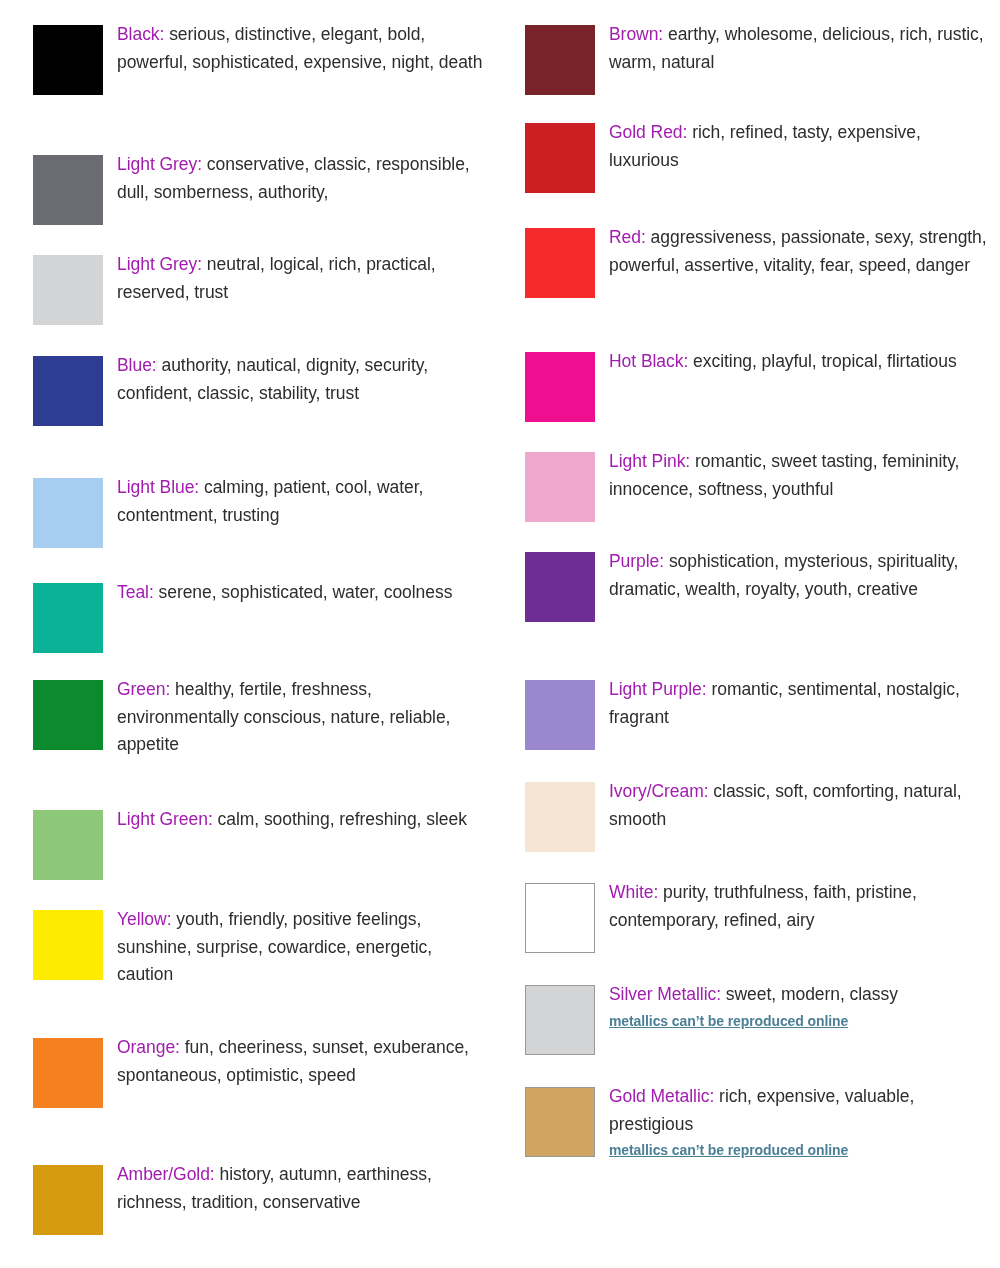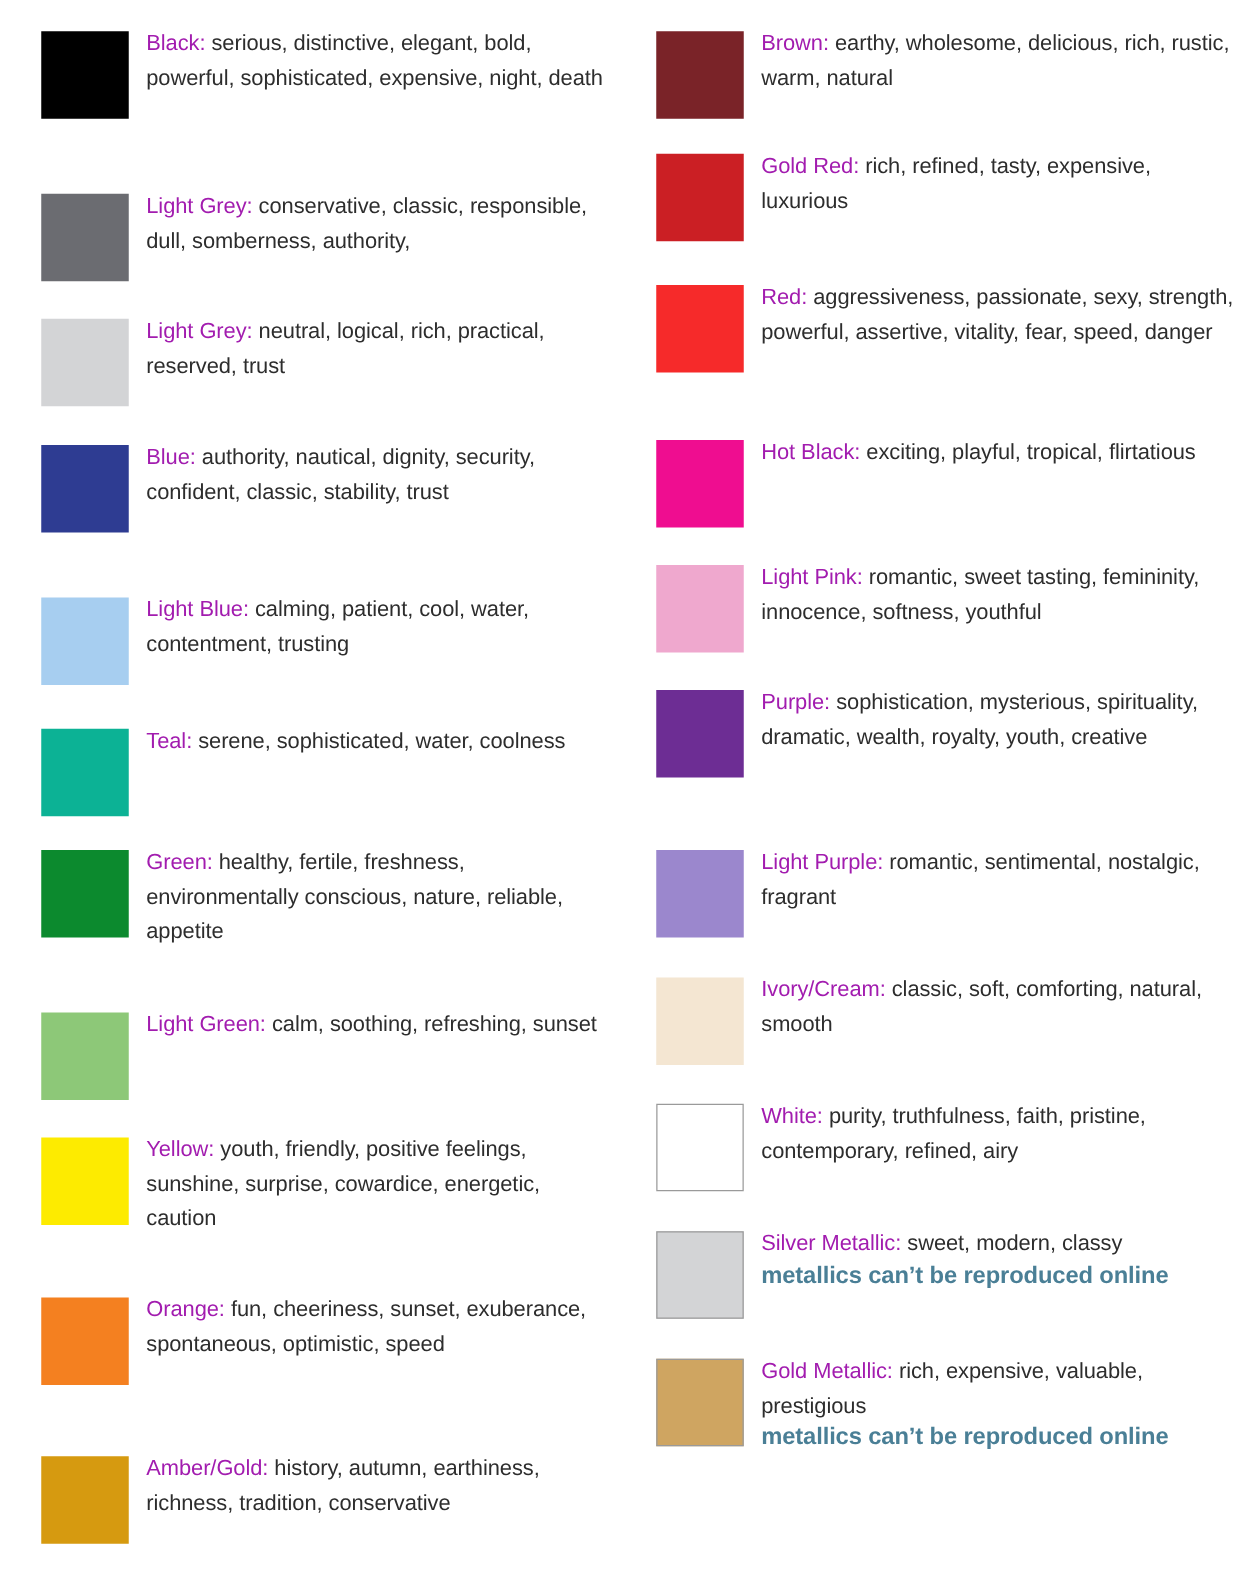--- a/index.html
+++ b/index.html
@@ -63,25 +63,26 @@
   }
   .ename {
     font-weight: normal;
     color: #a21caf;
   }
   .edesc {
     font-weight: normal;
   }
   .enote {
     display: block;
-    font-size: 19px;
+    font-size: 14px;
     line-height: 24px;
     color: #4a7f96;
     font-weight: bold;
     letter-spacing: -0.1px;
+    text-decoration: underline;
   }
 </style>
 </head>
 <body style="background: rgb(255, 255, 255);">
 
 <div class="board">
   <div class="col col-left">
       <div class="entry" style="top: 25px; left: 0px; width: 500px;">
         <div class="swatch" title="#000000" style="background: rgb(0, 0, 0);"></div>
         <div class="etext"><span class="ename">Black:</span><span class="edesc"> serious, distinctive, elegant, bold, powerful, sophisticated, expensive, night, death</span></div>
@@ -105,21 +106,21 @@
       <div class="entry" style="top: 583px; left: 0px; width: 500px;">
         <div class="swatch" title="#0cb295" style="background: rgb(12, 178, 149);"></div>
         <div class="etext"><span class="ename">Teal:</span><span class="edesc"> serene, sophisticated, water, coolness</span></div>
       </div>
       <div class="entry" style="top: 680px; left: 0px; width: 500px;">
         <div class="swatch" title="#0c8a2e" style="background: rgb(12, 138, 46);"></div>
         <div class="etext"><span class="ename">Green:</span><span class="edesc"> healthy, fertile, freshness, environmentally conscious, nature, reliable, appetite</span></div>
       </div>
       <div class="entry" style="top: 810px; left: 0px; width: 500px;">
         <div class="swatch" title="#8dc878" style="background: rgb(141, 200, 120);"></div>
-        <div class="etext"><span class="ename">Light Green:</span><span class="edesc"> calm, soothing, refreshing, sunset</span></div>
+        <div class="etext"><span class="ename">Light Green:</span><span class="edesc"> calm, soothing, refreshing, sleek</span></div>
       </div>
       <div class="entry" style="top: 910px; left: 0px; width: 500px;">
         <div class="swatch" title="#fdeb00" style="background: rgb(253, 235, 0);"></div>
         <div class="etext"><span class="ename">Yellow:</span><span class="edesc"> youth, friendly, positive feelings, sunshine, surprise, cowardice, energetic, caution</span></div>
       </div>
       <div class="entry" style="top: 1038px; left: 0px; width: 500px;">
         <div class="swatch" title="#f48020" style="background: rgb(244, 128, 32);"></div>
         <div class="etext"><span class="ename">Orange:</span><span class="edesc"> fun, cheeriness, sunset, exuberance, spontaneous, optimistic, speed</span></div>
       </div>
       <div class="entry" style="top: 1165px; left: 0px; width: 500px;">

